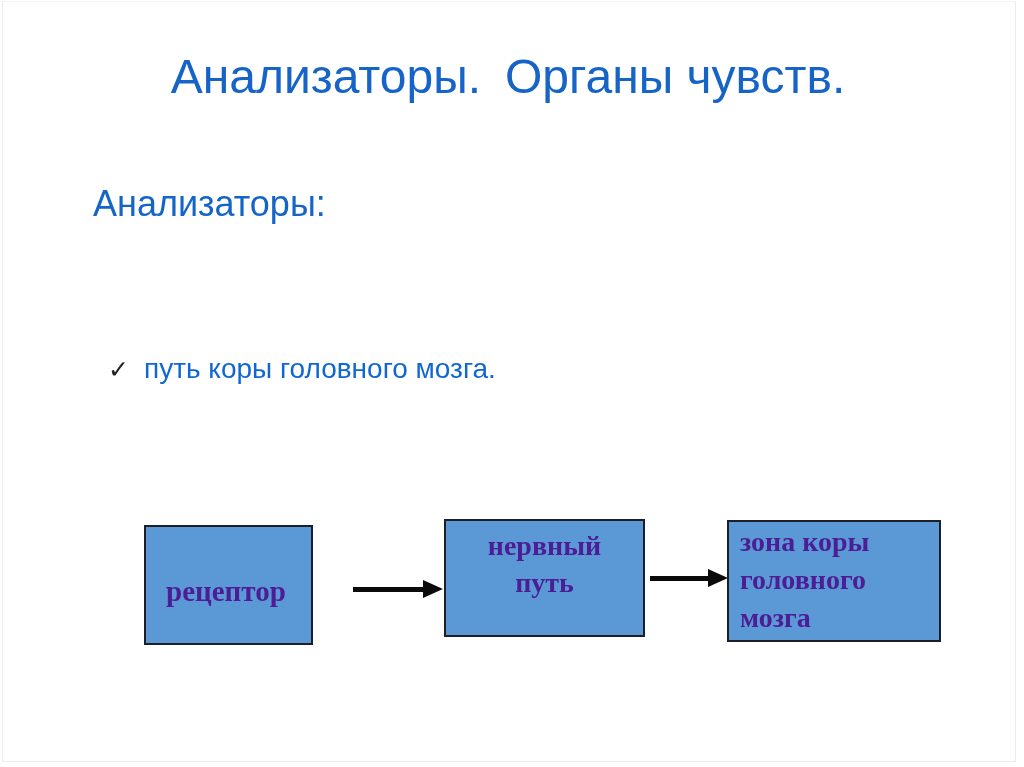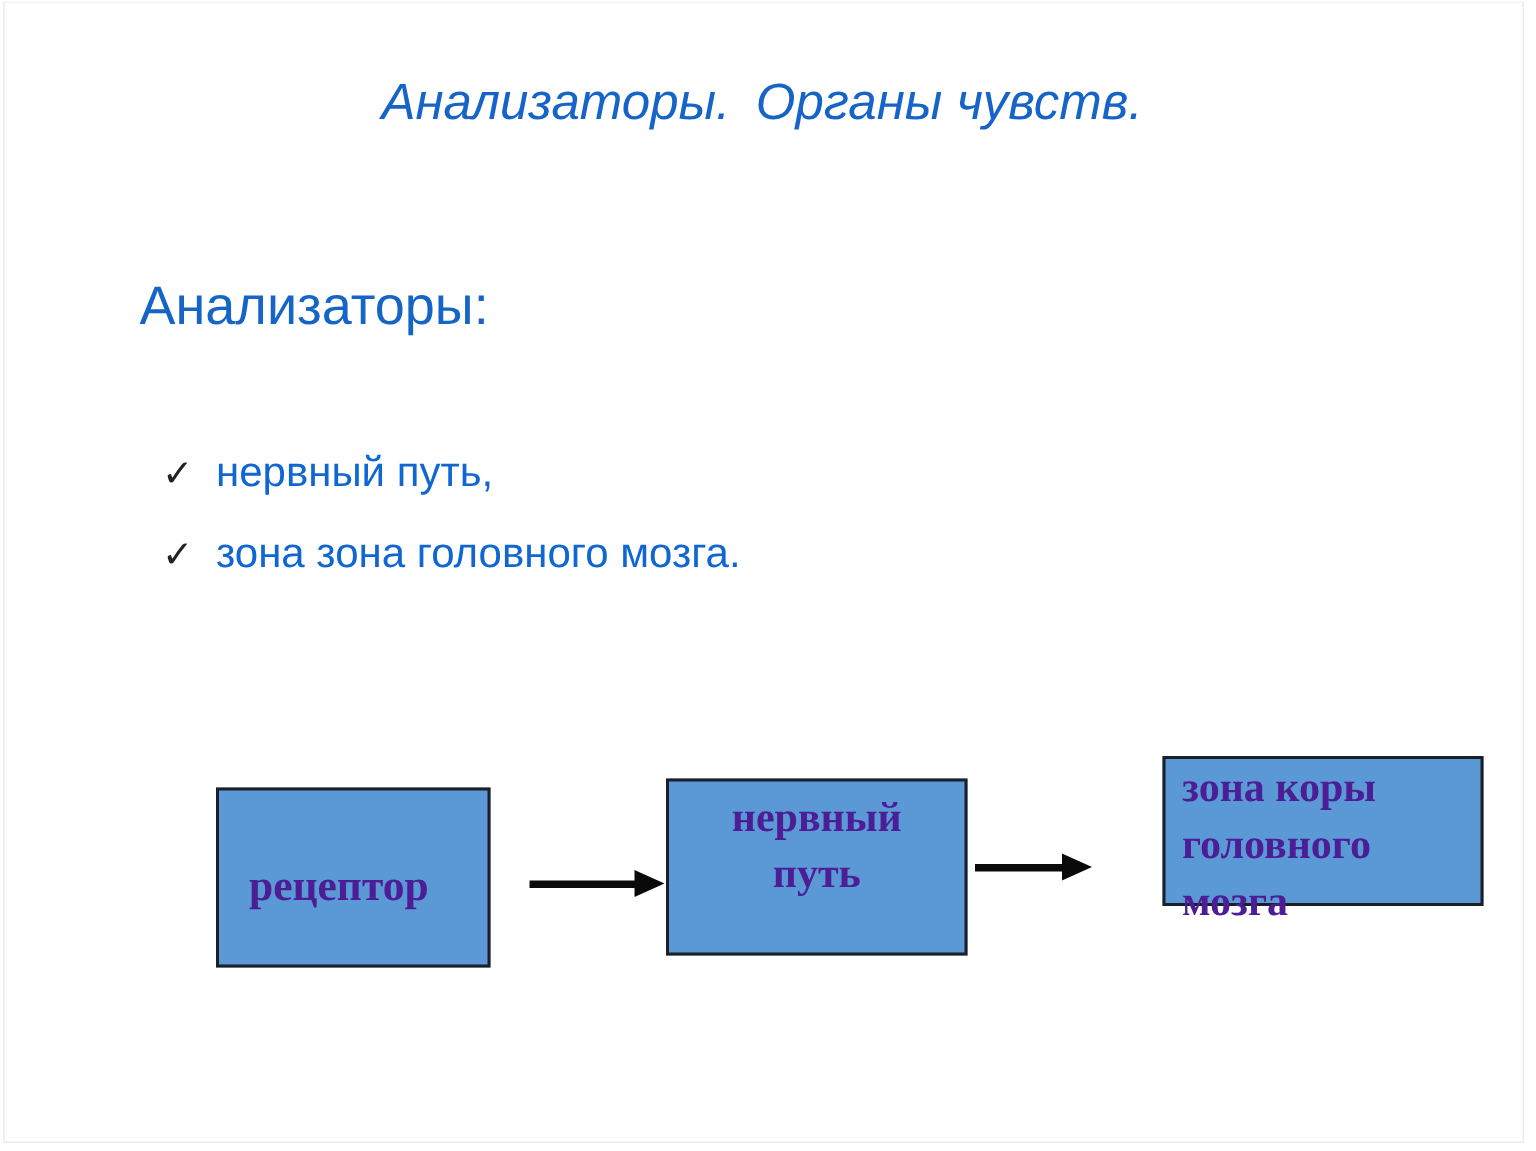--- a/index.html
+++ b/index.html
@@ -26,25 +26,24 @@
     border: 1px solid #ececec;
     border-top-color: #f3f3f3;
     pointer-events: none;
   }
   .slide-title {
     position: absolute;
     left: 0;
     right: 8px;
     top: 49px;
     text-align: center;
-    font-size: 34px;
+    font-size: 48px;
     letter-spacing: 0px;
     color: #1664c7;
     font-weight: 400;
-    font-style: italic;
   }
   .heading {
     position: absolute;
     left: 93px;
     top: 183px;
     font-size: 36px;
     color: #1565c6;
     font-weight: 400;
   }
   .bullet-row {
@@ -77,41 +76,40 @@
     color: #4c1d95;
     font-family: "Liberation Serif", serif;
     font-weight: 700;
     font-size: 28px;
     line-height: 38px;
     white-space: pre-line;
   }
   .box-receptor {
     left: 144px;
     top: 525px;
-    width: 183px;
+    width: 169px;
     height: 120px;
     padding: 45px 0 0 20px;
     font-size: 29px;
   }
   .box-nerve {
     left: 444px;
     top: 519px;
     width: 201px;
     height: 118px;
     padding-top: 6px;
     text-align: center;
     line-height: 37px;
   }
   .box-cortex {
     left: 727px;
-    top: 504px;
+    top: 520px;
     width: 214px;
-    height: 100px;
+    height: 122px;
     padding: 1px 0 0 11px;
-    margin-left: 48px;
   }
   .arrow {
     position: absolute;
     height: 18px;
   }
   .arrow .shaft {
     position: absolute;
     left: 0;
     top: 7px;
     height: 5px;
@@ -138,26 +136,23 @@
 
 <div class="stage">
 
   <div class="slide-frame"></div>
 
   <div class="slide-title">Анализаторы. Органы чувств.</div>
 
   <div class="heading">Анализаторы:</div>
 
 
-  <div class="bullet-row row2">
-    <span class="check">✓</span><span class="btext">нервный путь,</span>
-  </div>
 
   <div class="bullet-row row3">
-    <span class="check">✓</span><span class="btext">зона зона головного мозга.</span>
+    <span class="check">✓</span><span class="btext">путь коры головного мозга.</span>
   </div>
 
   <div>
     <div class="dbox box-receptor">рецептор</div>
 
     <div class="arrow arrow1">
       <div class="shaft"></div>
       <div class="head"></div>
     </div>
 

